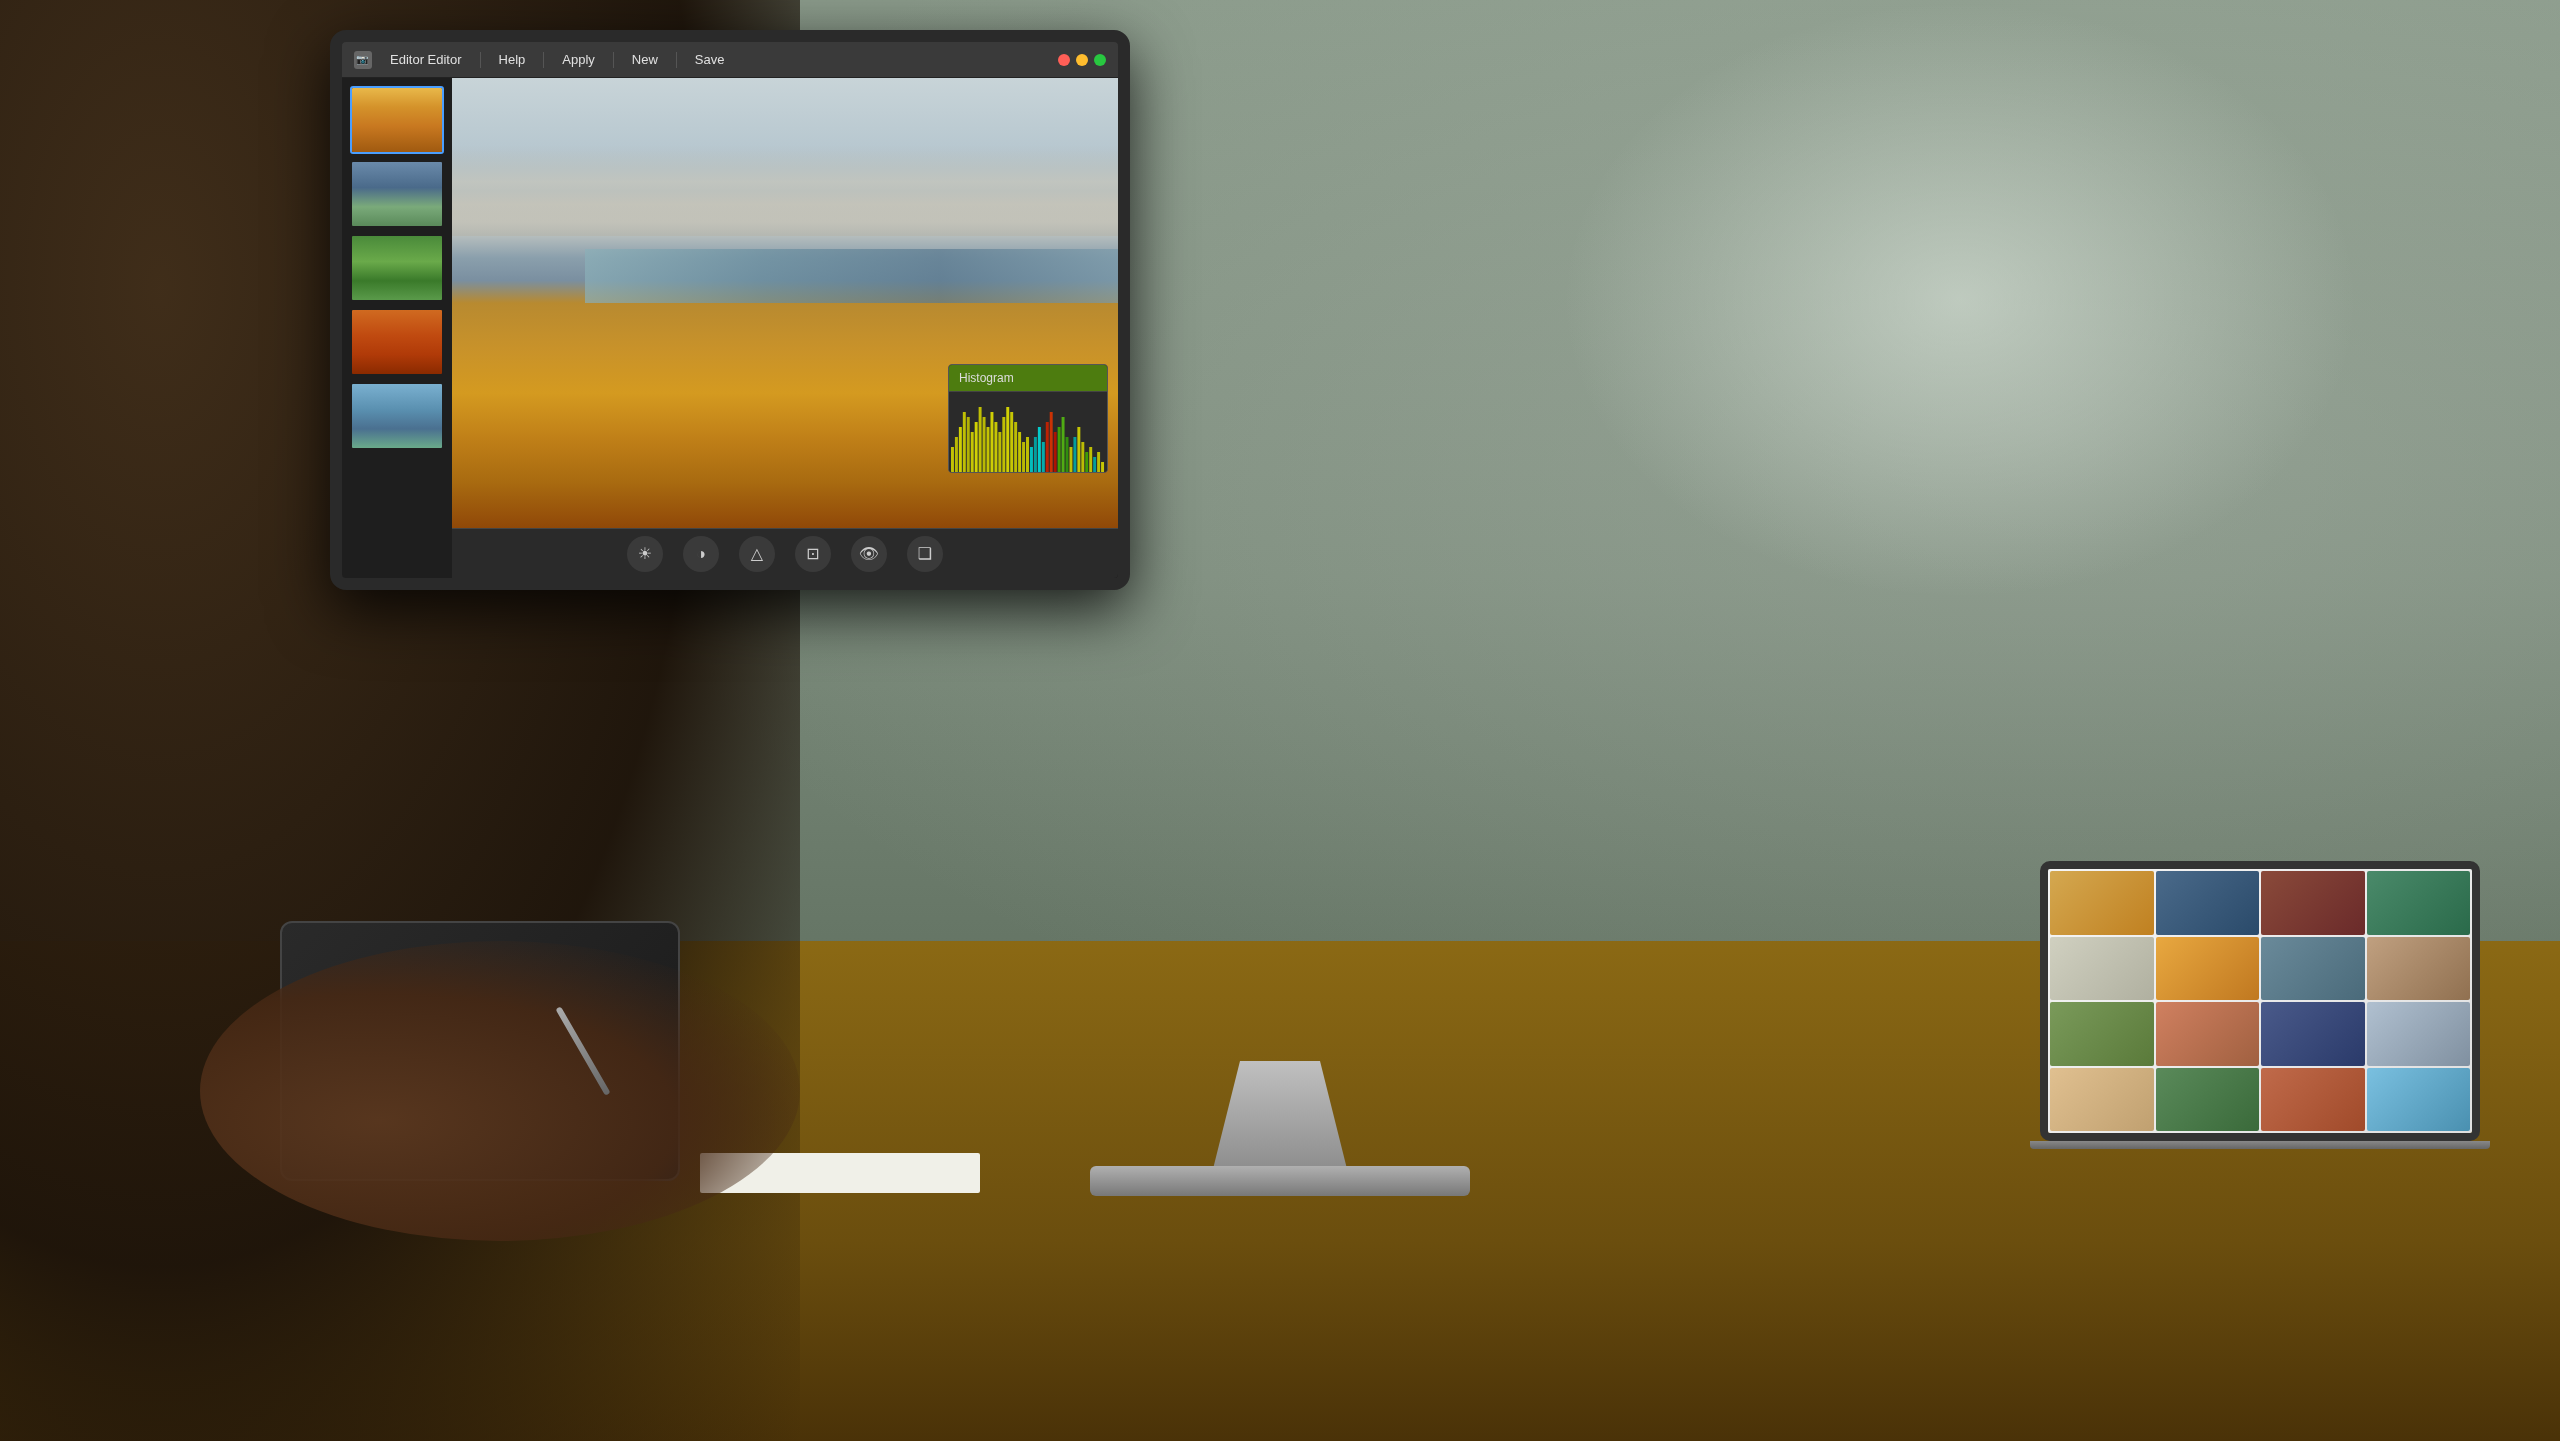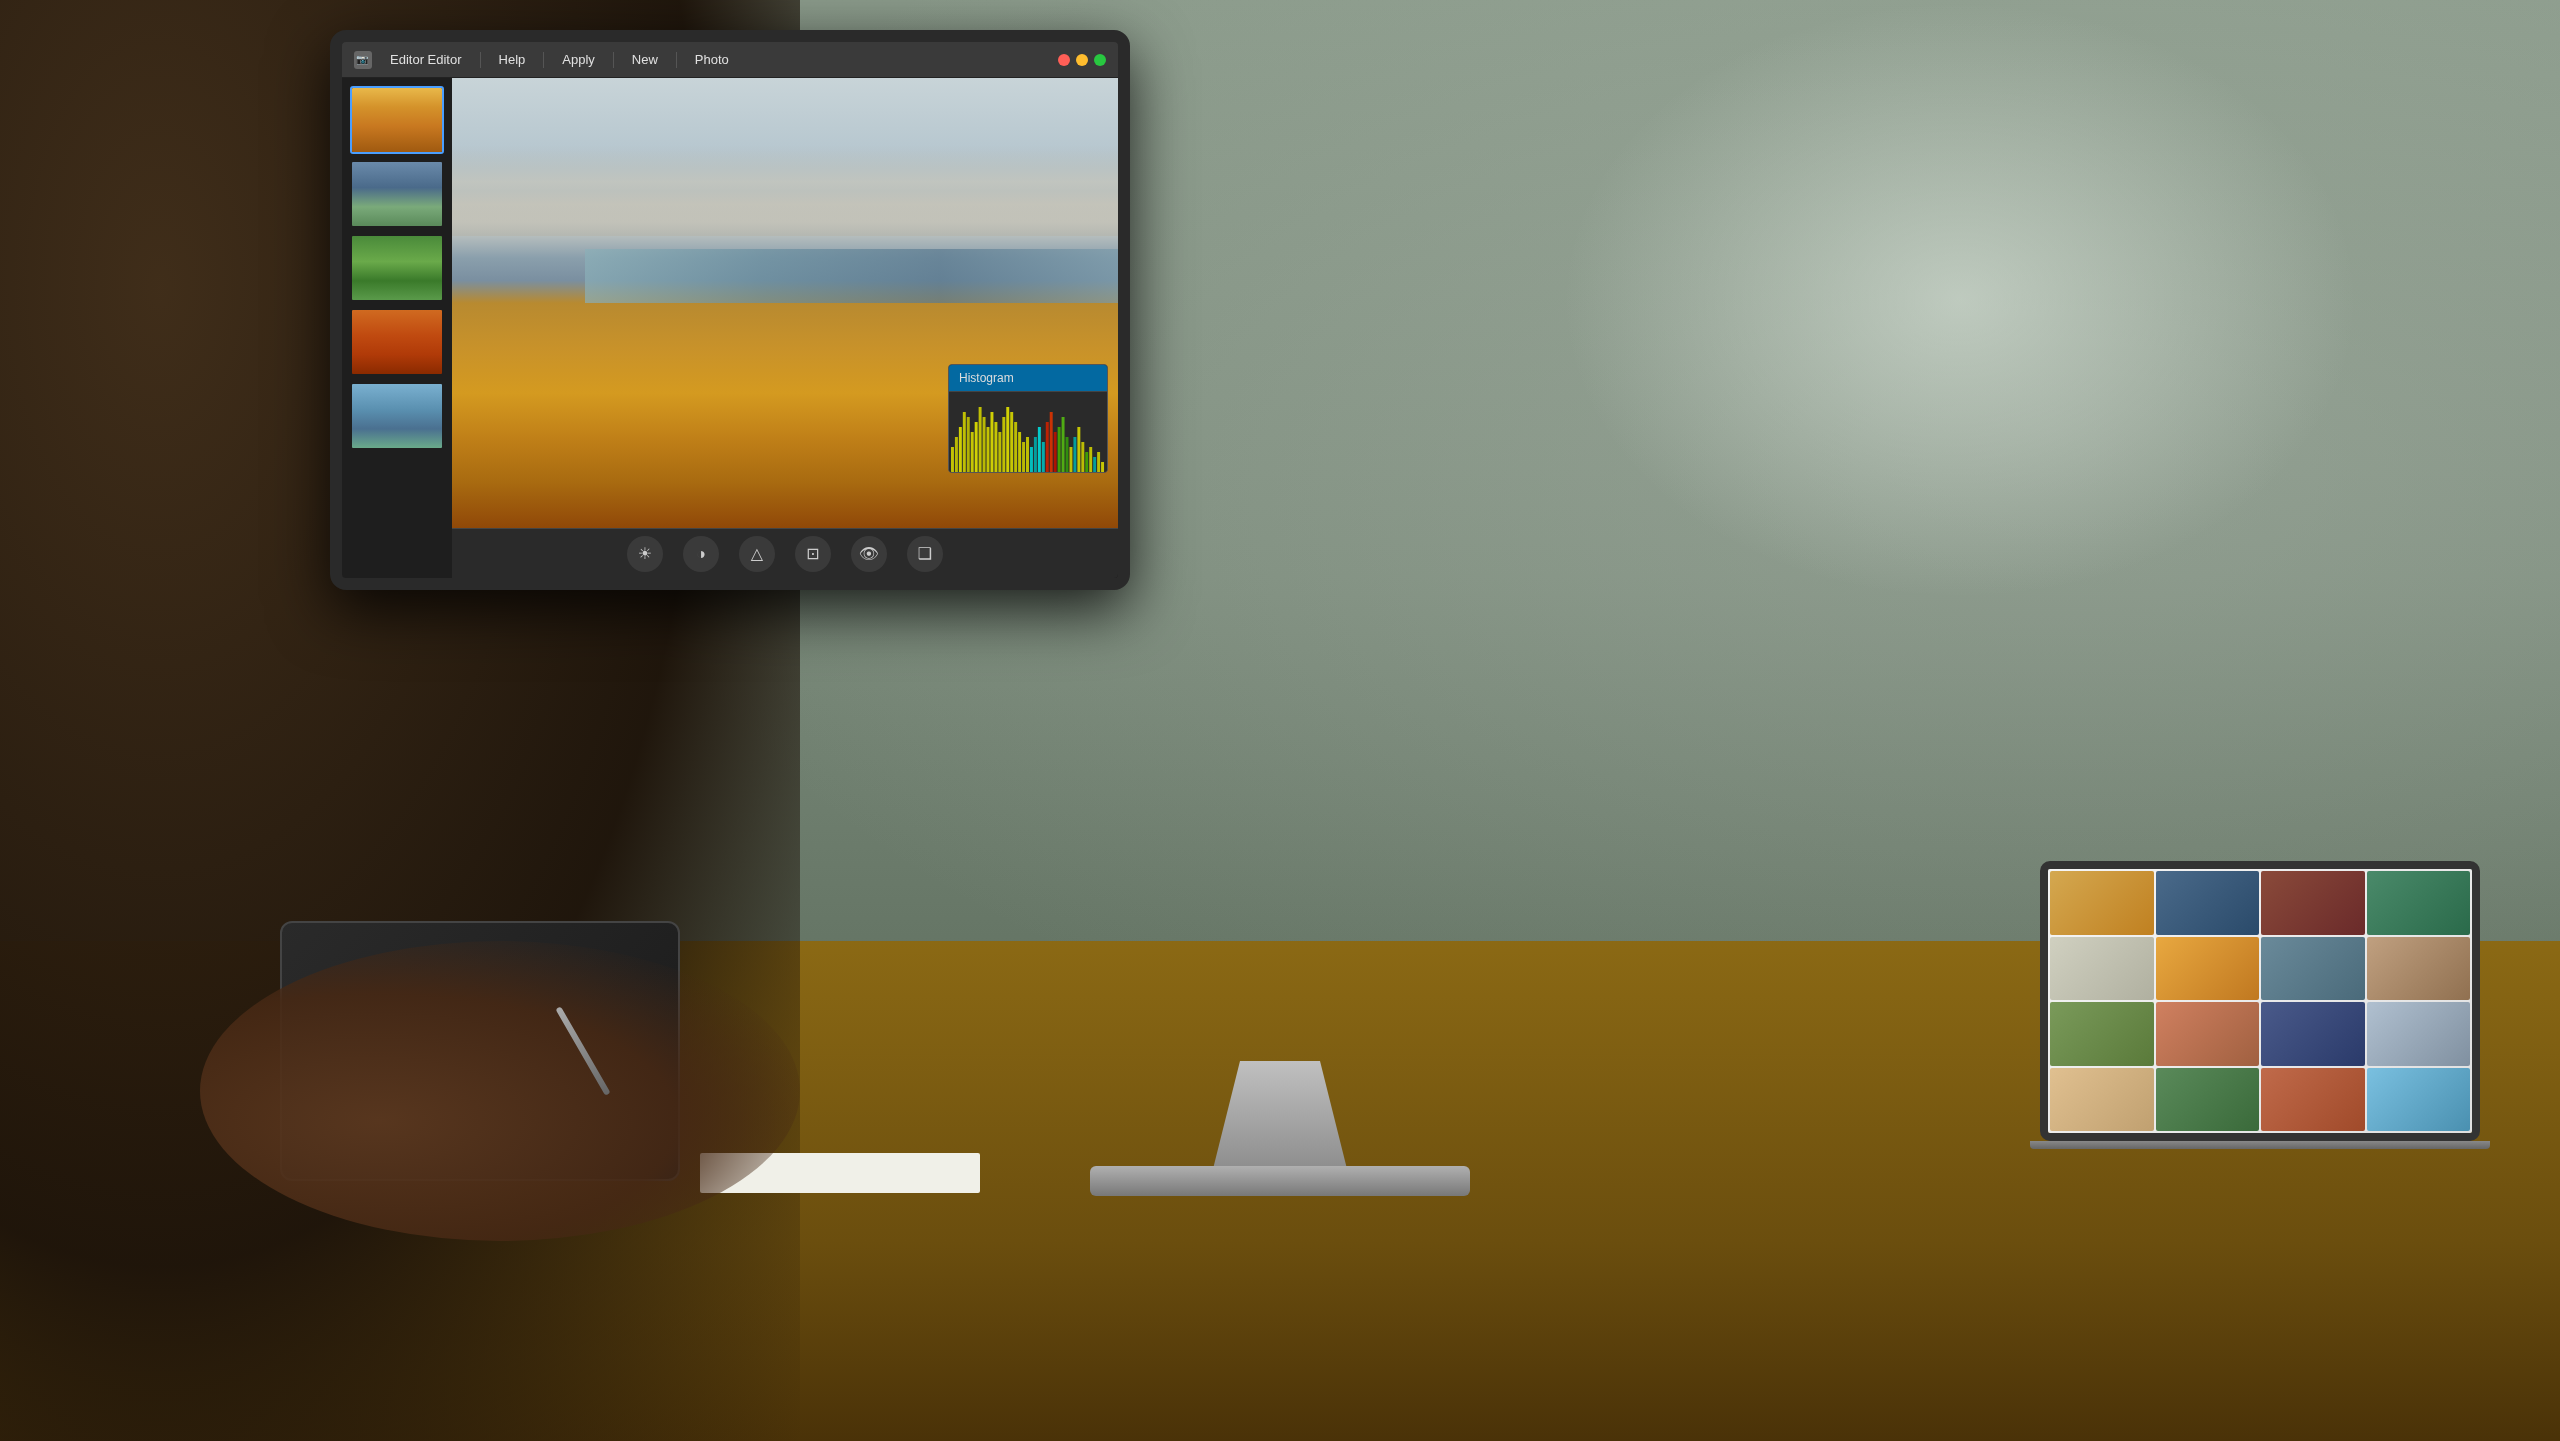--- a/index.html
+++ b/index.html
@@ -261,21 +261,21 @@
       border: 1px solid #555;
       border-radius: 4px;
       overflow: hidden;
     }
 
     .histogram-title {
       font-size: 12px;
       color: #ddd;
       padding: 6px 10px;
       border-bottom: 1px solid #444;
-      background: #0369a1;
+      background: #4d7c0f;
     }
 
     .histogram-chart {
       height: 80px;
       background: #2a2a2a;
       position: relative;
       overflow: hidden;
     }
 
     .hist-canvas {
@@ -439,21 +439,21 @@
         <span>📷</span>
       </div>
       <span class="menu-item">Editor Editor</span>
       <div class="menu-separator"></div>
       <span class="menu-item">Help</span>
       <div class="menu-separator"></div>
       <span class="menu-item">Apply</span>
       <div class="menu-separator"></div>
       <span class="menu-item">New</span>
       <div class="menu-separator"></div>
-      <span class="menu-item">Photo</span>
+      <span class="menu-item">Save</span>
 
       <div class="window-controls">
         <div class="win-btn" style="background:#ff5f57;"></div>
         <div class="win-btn" style="background:#ffbd2e;"></div>
         <div class="win-btn" style="background:#28c840;"></div>
       </div>
     </div>
 
     <div class="editor-content">
 

